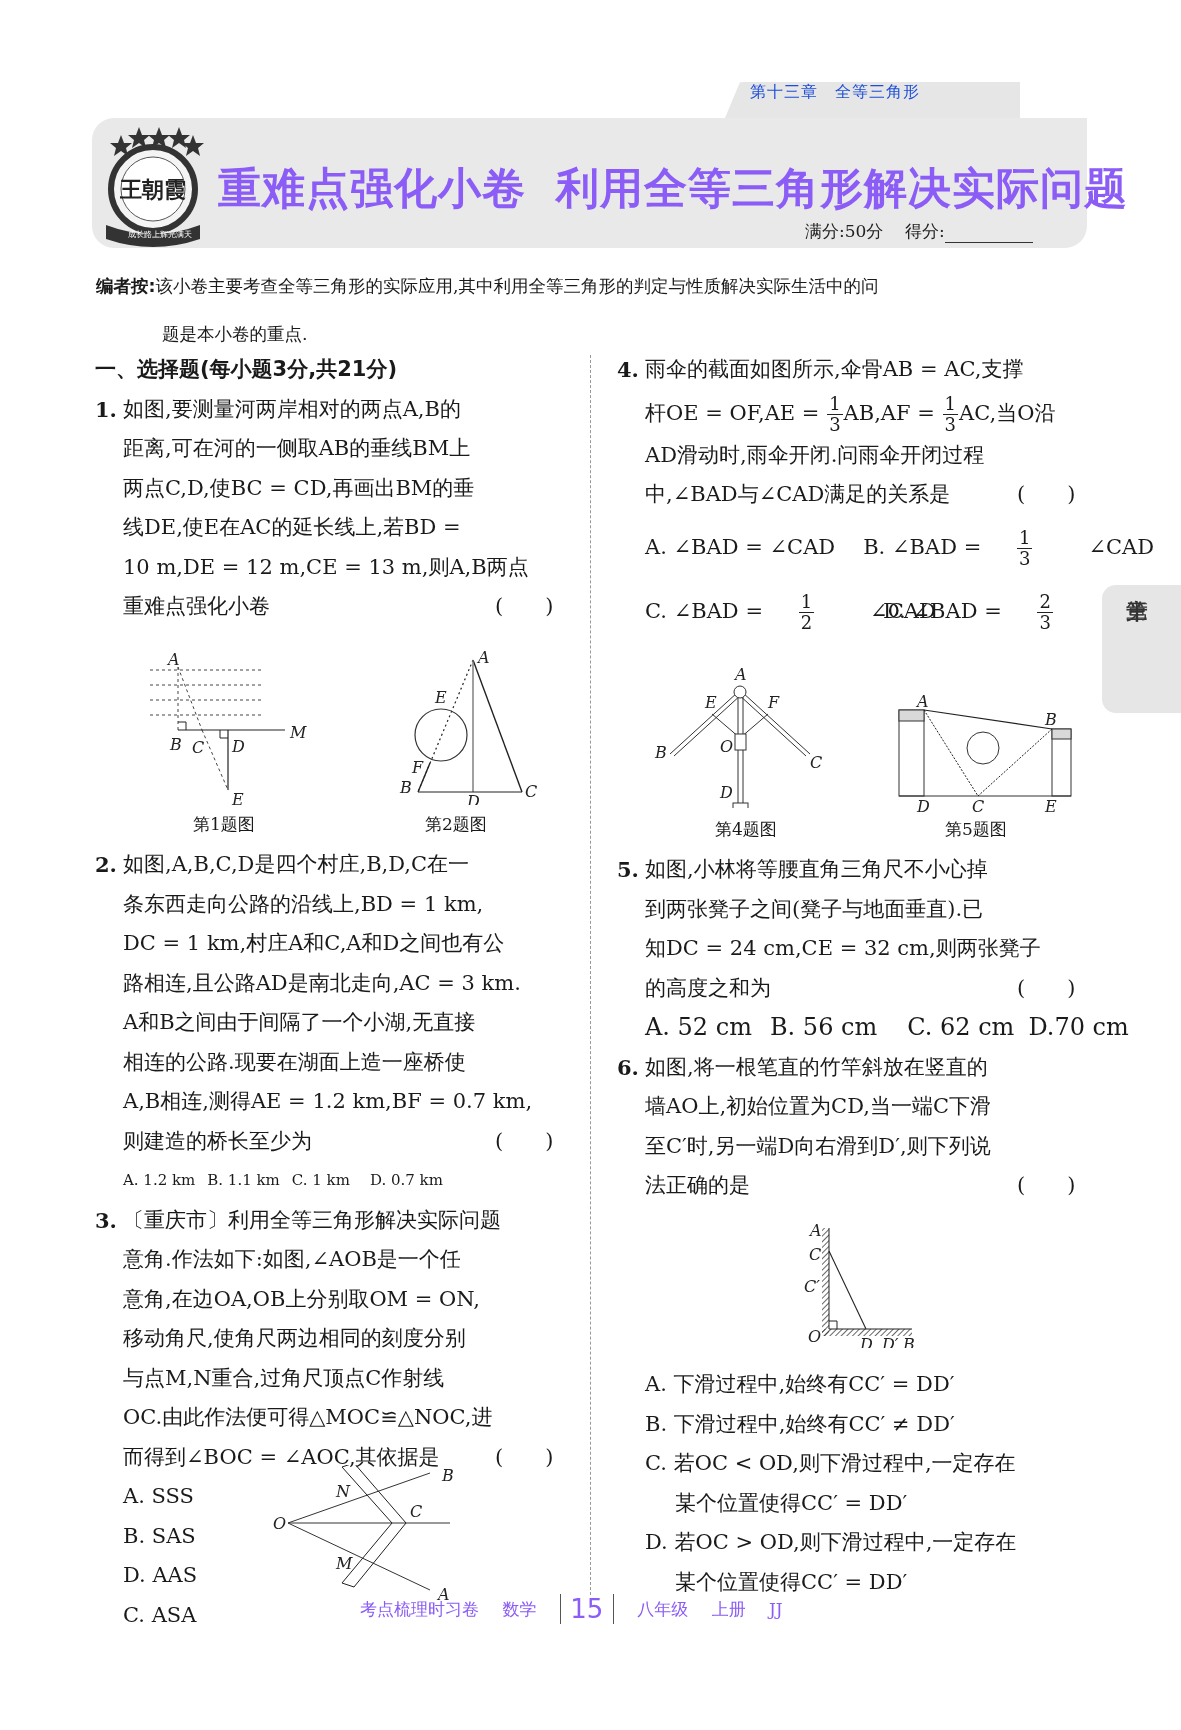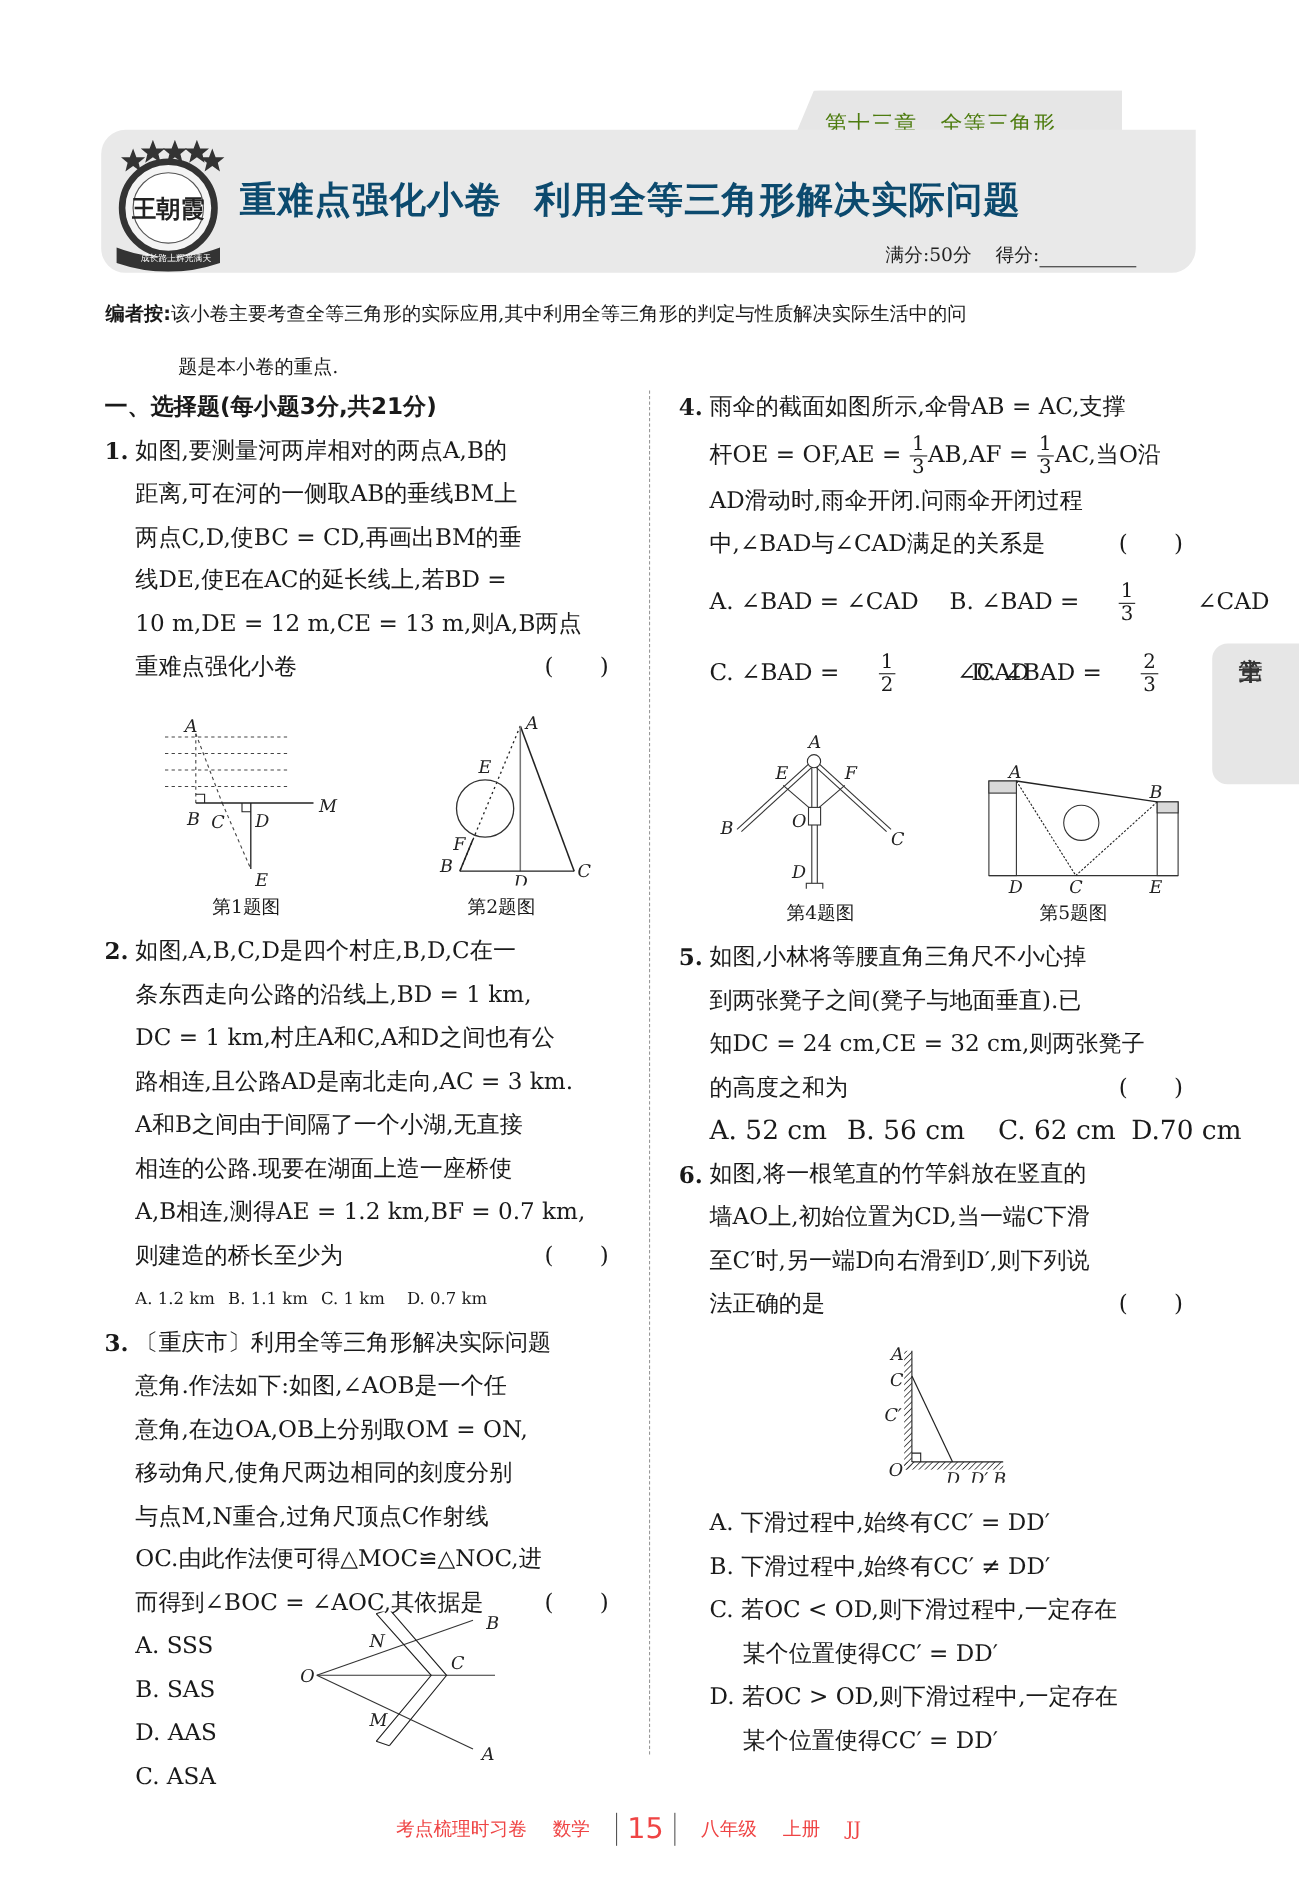--- a/index.html
+++ b/index.html
@@ -1,24 +1,24 @@
 <!DOCTYPE html>
 <html><head>
 <meta charset="utf-8">
 <style>
   * { box-sizing: border-box; margin: 0; padding: 0; }
   body { width: 1181px; height: 1730px; background: #ffffff; position: relative; overflow: hidden;
          font-family: "DejaVu Serif", "Liberation Serif", serif; color: #1a1a1a; }
   .sans { font-family: "DejaVu Sans", "Liberation Sans", sans-serif; }
   .chapter-tab-top { position: absolute; left: 720px; top: 82px; width: 300px; height: 48px;
          background: #e6e6e6; border-radius: 24px 0 0 0; clip-path: polygon(20px 0, 100% 0, 100% 100%, 0 100%); }
-  .chapter-tab-top span { position: absolute; left: 30px; top: 17px; font-size: 20px; color: #4d7c0f; letter-spacing: 1px; }
+  .chapter-tab-top span { position: absolute; left: 30px; top: 0; font-size: 16px; color: #1d4ed8; letter-spacing: 1px; }
   .header-band { position: absolute; left: 92px; top: 118px; width: 995px; height: 130px; background: #e9e9e9; border-radius: 22px 0 22px 22px; }
   .logo { position: absolute; left: 98px; top: 125px; width: 110px; height: 122px; }
-  .title { position: absolute; left: 218px; top: 160px; font-size: 33px; font-weight: bold; letter-spacing: 1px; color: #0c4a6e; }
+  .title { position: absolute; left: 218px; top: 160px; font-size: 43px; font-weight: bold; letter-spacing: 1px; color: #8b5cf6; }
   .title .gap { display: inline-block; width: 30px; }
   .score { position: absolute; left: 805px; top: 220px; font-size: 17px; color: #222; }
   .score .blank { display: inline-block; width: 88px; border-bottom: 1.5px solid #333; height: 16px; vertical-align: bottom; }
   .note { position: absolute; left: 96px; top: 270px; width: 990px; font-size: 17.5px; line-height: 32px; }
   .note b { font-family: "DejaVu Sans", sans-serif; font-weight: bold; }
   .note .l2 { padding-left: 66px; display: block; margin-top: 16px; }
   .divider { position: absolute; left: 590px; top: 355px; height: 1240px; border-left: 1.5px dashed #999; }
   .col { position: absolute; font-size: 21px; line-height: 39.5px; }
   .col-left { left: 95px; top: 350px; width: 470px; }
   .col-right { left: 617px; top: 350px; width: 470px; }
@@ -30,21 +30,21 @@
   .paren { float: right; width: 70px; text-align: left; }
   .opts { display: flex; padding-left: 28px; white-space: nowrap; }
   .opts span { margin-right: 28px; }
   .frac { display: inline-block; vertical-align: middle; text-align: center; font-size: 18px; line-height: 20px; margin: 0 1px; }
   .frac span { display: block; }
   .frac .n { border-bottom: 1px solid #222; padding: 0 2px; }
   .fig { position: absolute; }
   .cap { position: absolute; font-size: 17px; }
   .side-tab { position: absolute; left: 1102px; top: 585px; width: 79px; height: 128px; background: #e6e6e6; border-radius: 14px 0 0 14px; }
   .side-tab span { position: absolute; left: 10px; top: 6px; width: 30px; font-size: 22px; line-height: 29px; text-align: center; color: #333; font-family: "DejaVu Sans", sans-serif; }
-  .footer { position: absolute; top: 1648px; left: 360px; font-size: 17px; color: #ef4444; white-space: nowrap; }
+  .footer { position: absolute; top: 1594px; left: 360px; font-size: 17px; color: #8b5cf6; white-space: nowrap; }
   .footer .pg { display: inline-block; font-family: "DejaVu Sans", sans-serif; font-size: 26px; width: 54px; text-align: center; margin: 0 18px; vertical-align: -3px; border-left: 1.5px solid #555; border-right: 1.5px solid #555; position: relative; }
   .footer .sp { display: inline-block; width: 18px; }
 </style>
 </head>
 <body>
 
 <div class="chapter-tab-top">
   <span class="sans">第十三章　全等三角形</span>
 </div>
 <div class="header-band"></div>

